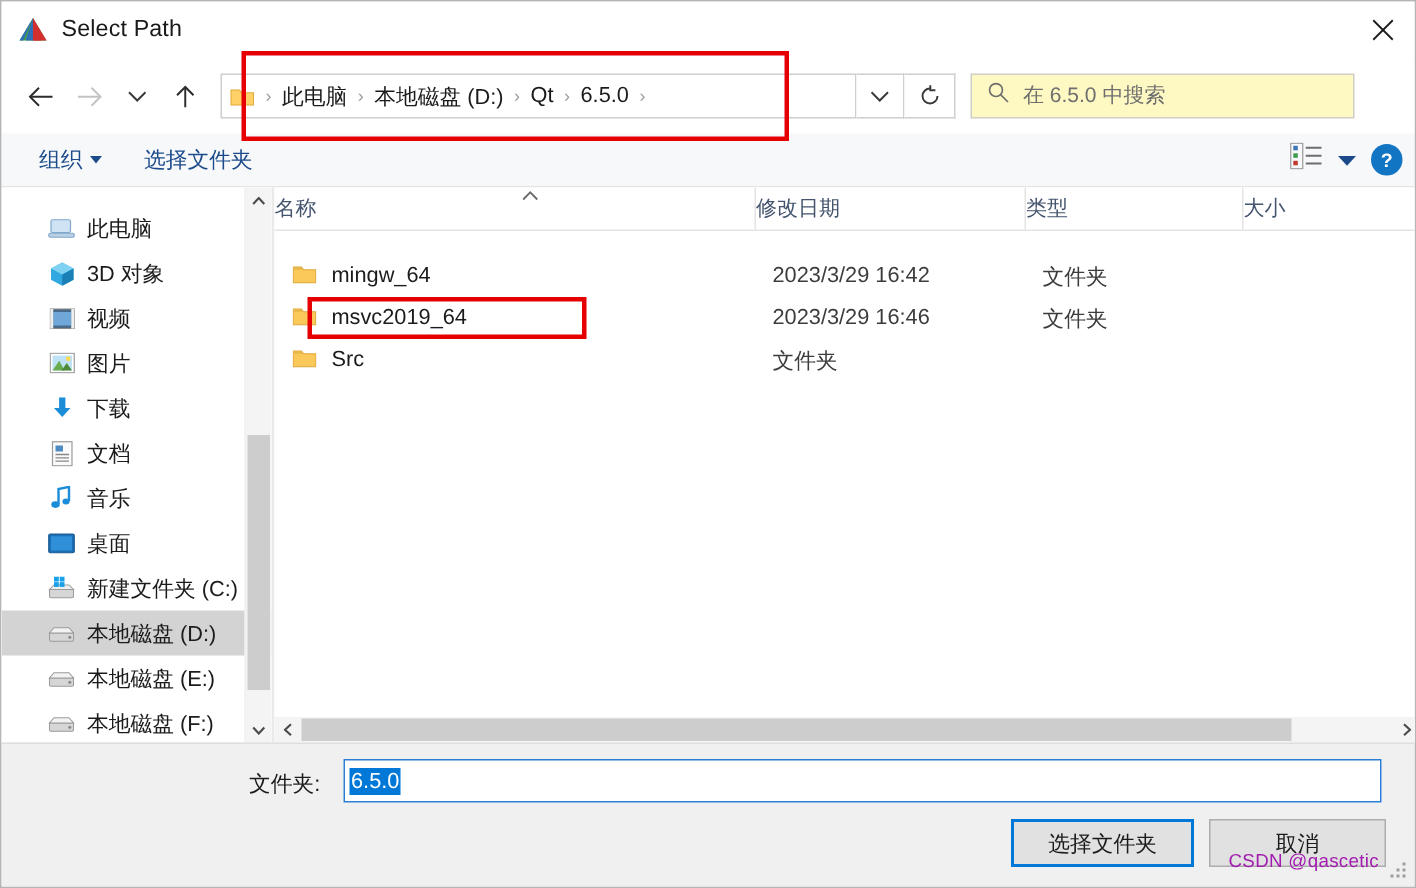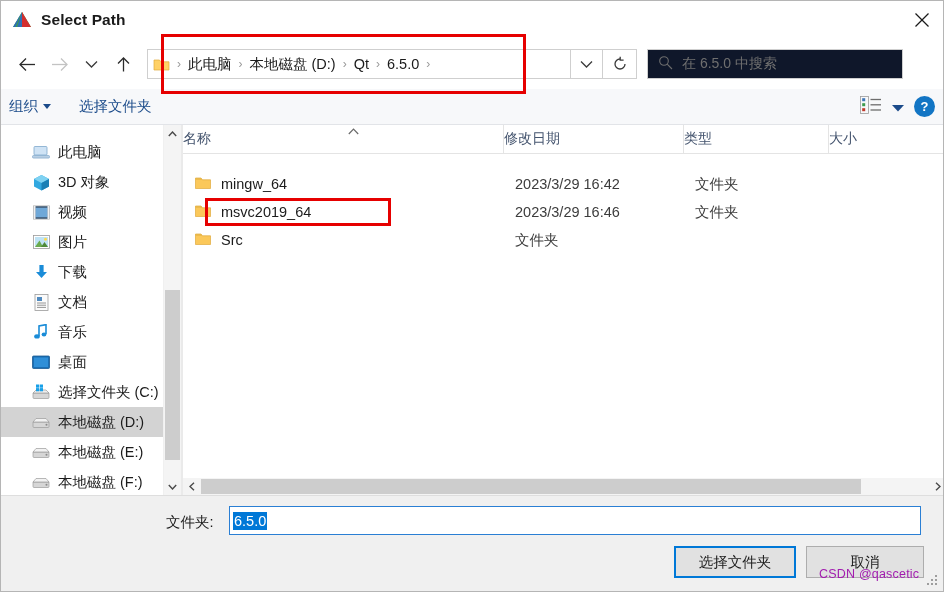--- a/index.html
+++ b/index.html
@@ -22,21 +22,20 @@
   }
 
   
   #titlebar {
     position: absolute;
     left: 0; top: 0;
     width: 944px; height: 38px;
     background: #ffffff;
     display: flex;
     align-items: center;
-    font-weight: bold;
   }
   #app-icon {
     margin-left: 10px;
     width: 22px; height: 22px;
     position: relative;
   }
   #title-text {
     margin-left: 8px;
     font-size: 15.5px;
     color: #1a1a1a;
@@ -108,21 +107,21 @@
     box-sizing: border-box;
     display: flex; align-items: center; justify-content: center;
     color: #3a3a3a;
     background: #fff;
   }
   #searchbox {
     margin-left: 10px;
     width: 256px; height: 30px;
     border: 1px solid #cfcfcf;
     box-sizing: border-box;
-    background: #0f172a;
+    background: #fef9c3;
     display: flex; align-items: center;
   }
   #search-icon { margin-left: 10px; color: #6d6d6d; }
   #search-placeholder {
     margin-left: 9px;
     color: #6f6f6f;
     font-size: 14px;
   }
 
   
@@ -133,21 +132,21 @@
     background: #f7f8fa;
     border-bottom: 1px solid #e2e4e8;
     display: flex;
     align-items: center;
     box-sizing: border-box;
   }
   .cmd-item {
     font-size: 14.5px;
     color: #1b4b8a;
   }
-  #cmd-organize { margin-left: 8px; display:flex; align-items:center; gap:5px;}
+  #cmd-organize { margin-left: 25px; display:flex; align-items:center; gap:5px;}
   #cmd-newfolder { margin-left: 28px; }
   .caret-down {
     width: 0; height: 0;
     border-left: 4px solid transparent;
     border-right: 4px solid transparent;
     border-top: 5px solid #1b4b8a;
     display: inline-block;
   }
   #view-controls {
     position: absolute;
@@ -565,21 +564,21 @@
         <span class="ico">
           <svg width="20" height="16" viewBox="0 0 20 16">
             <path d="M2 9 L18 9 L18 13.5 Q18 14.5 17 14.5 L3 14.5 Q2 14.5 2 13.5 Z" fill="#d6d6d6" stroke="#9b9b9b" stroke-width=".7"></path>
             <path d="M2 9 L18 9 L15 6 L5 6 Z" fill="#efefef" stroke="#9b9b9b" stroke-width=".7"></path>
             <rect x="5" y="0.5" width="3.2" height="3.2" fill="#18a0e8"></rect>
             <rect x="8.8" y="0.5" width="3.2" height="3.2" fill="#18a0e8"></rect>
             <rect x="5" y="4.1" width="3.2" height="3.2" fill="#18a0e8"></rect>
             <rect x="8.8" y="4.1" width="3.2" height="3.2" fill="#18a0e8"></rect>
           </svg>
         </span>
-        <span>选择文件夹 (C:)</span>
+        <span>新建文件夹 (C:)</span>
       </div>
 
       <div class="side-item selected">
         <span class="ico">
           <svg width="20" height="14" viewBox="0 0 20 14">
             <path d="M2 7 L18 7 L18 11.5 Q18 12.5 17 12.5 L3 12.5 Q2 12.5 2 11.5 Z" fill="#d6d6d6" stroke="#9b9b9b" stroke-width=".7"></path>
             <path d="M2 7 L18 7 L15 3.5 L5 3.5 Z" fill="#f2f2f2" stroke="#9b9b9b" stroke-width=".7"></path>
             <circle cx="15.5" cy="9.8" r="1" fill="#8a8a8a"></circle>
           </svg>
         </span>

